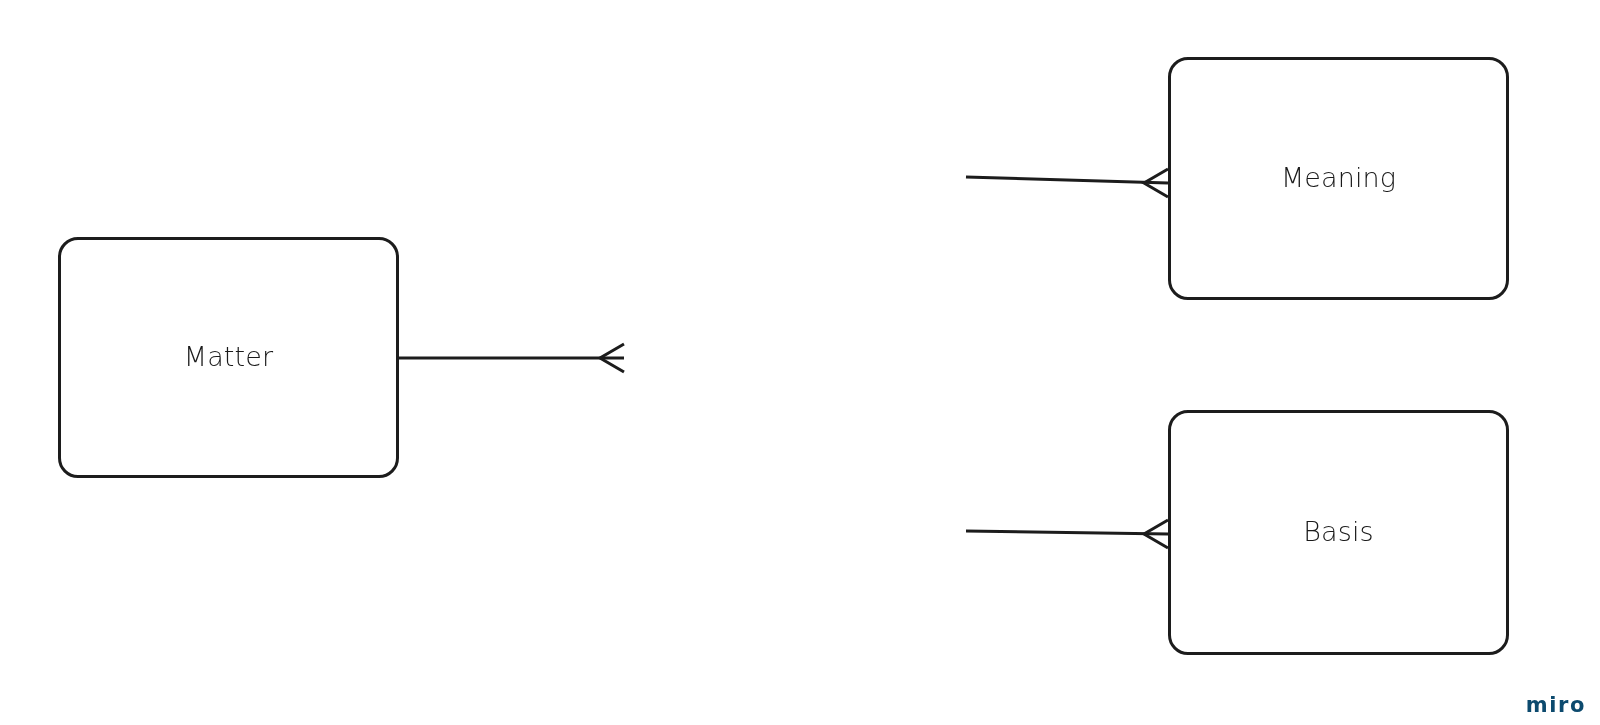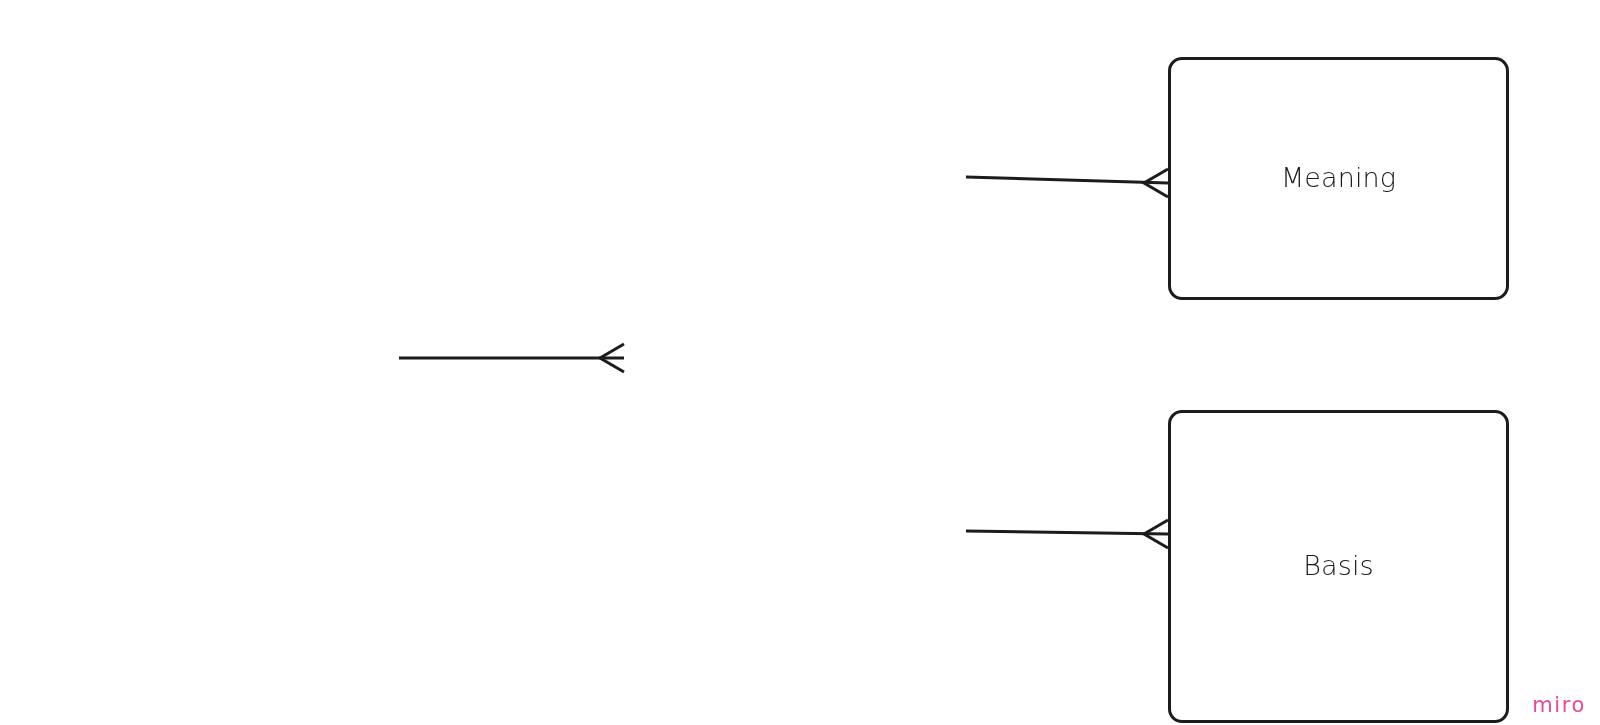--- a/index.html
+++ b/index.html
@@ -22,54 +22,54 @@
     top: 0;
     width: 1600px;
     height: 725px;
     pointer-events: none;
   }
   .node {
     position: absolute;
     box-sizing: border-box;
     background: #ffffff;
     border: 3px solid #1c1c1c;
-    border-radius: 14px;
+    border-radius: 20px;
     display: flex;
     align-items: center;
     justify-content: center;
   }
   .node-label {
     font-family: "DejaVu Sans", "Liberation Sans", sans-serif;
     font-size: 27px;
     font-weight: 300;
     color: #1a1a1a;
     letter-spacing: 0.1px;
     line-height: 1.2;
     text-align: center;
     user-select: none;
   }
   
   #node-matter      { left: 58px;   top: 237px; width: 341px; height: 241px; }
   #node-questioning { left: 624px;  top: 60px;  width: 342px; height: 595px; }
   #node-meaning     { left: 1168px; top: 57px;  width: 341px; height: 243px; }
-  #node-basis       { left: 1168px; top: 410px; width: 341px; height: 313px; }
+  #node-basis       { left: 1168px; top: 410px; width: 341px; height: 245px; }
 
   #node-questioning .node-label { position: relative; top: 0px; }
   #node-meaning .node-label     { position: relative; top: 0px; }
   #node-basis .node-label       { position: relative; top: 0px; }
 
   #watermark {
     position: absolute;
     right: 14px;
     bottom: 8px;
     font-family: "DejaVu Sans", "Liberation Sans", sans-serif;
     font-size: 21px;
-    font-weight: 400;
+    font-weight: 700;
     letter-spacing: 1.6px;
-    color: #ec4899;
+    color: #0c4a6e;
     user-select: none;
   }
 </style>
 </head>
 <body>
 
 <div id="canvas">
 
   <svg id="edge-layer" viewBox="0 0 1600 725" width="1600" height="725" xmlns="http://www.w3.org/2000/svg">
 
@@ -82,20 +82,23 @@
       <path d="M 966 177 L 1168 183" fill="none" stroke="#1c1c1c" stroke-width="3" stroke-linecap="butt"></path>
       <path d="M 1168 169 L 1144 183 L 1168 197" fill="none" stroke="#1c1c1c" stroke-width="3" stroke-linejoin="miter" stroke-linecap="butt"></path>
     </g>
 
     <g>
       <path d="M 966 531 L 1168 534" fill="none" stroke="#1c1c1c" stroke-width="3" stroke-linecap="butt"></path>
       <path d="M 1168 520 L 1144 534 L 1168 548" fill="none" stroke="#1c1c1c" stroke-width="3" stroke-linejoin="miter" stroke-linecap="butt"></path>
     </g>
   </svg>
 
+  <div class="node" id="node-matter">
+    <span class="node-label">Matter</span>
+  </div>
 
 
   <div class="node" id="node-meaning">
     <span class="node-label">Meaning</span>
   </div>
 
   <div class="node" id="node-basis">
     <span class="node-label">Basis</span>
   </div>
 

